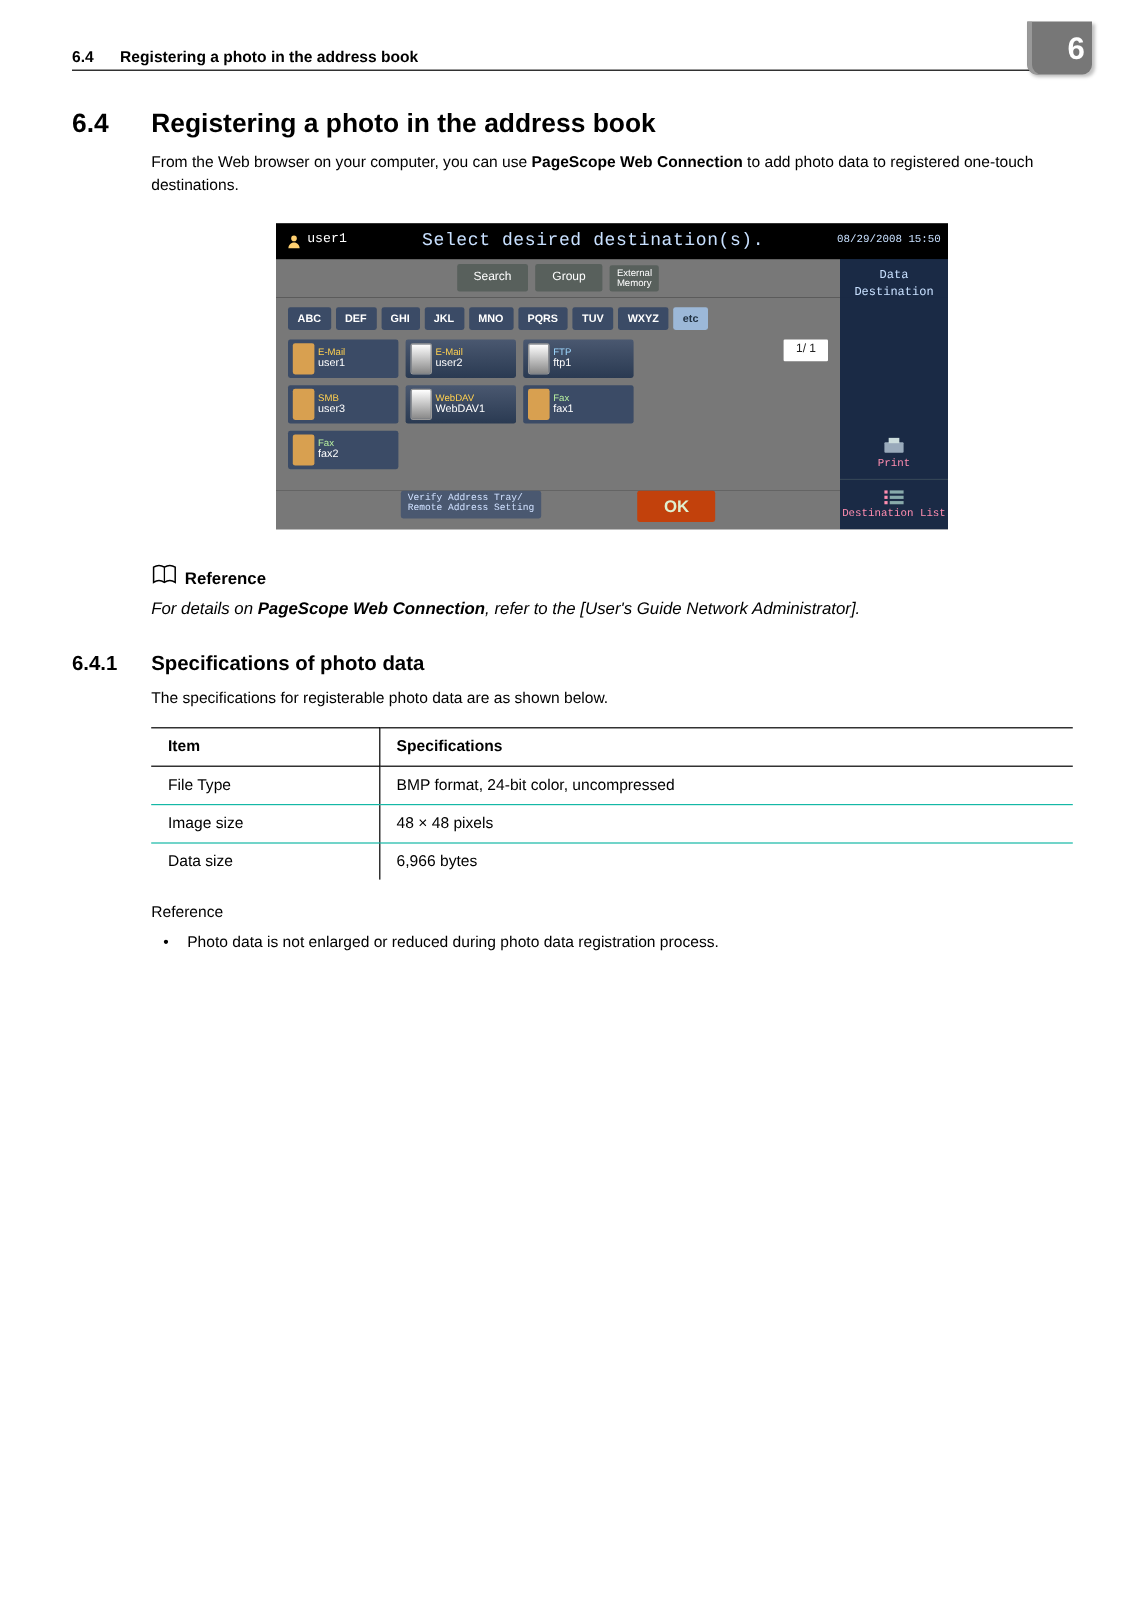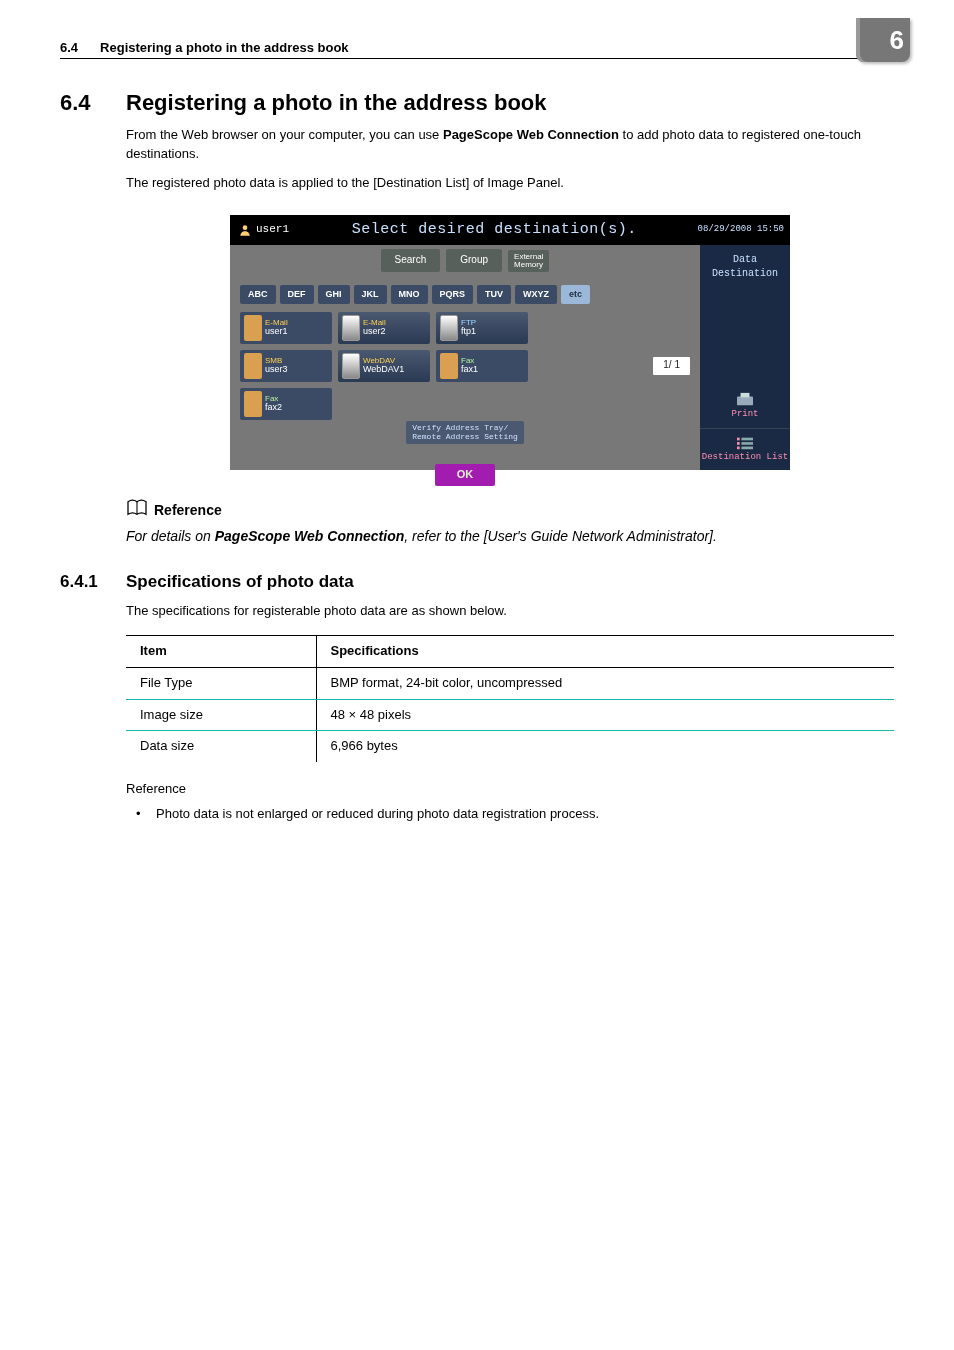--- a/index.html
+++ b/index.html
@@ -39,23 +39,23 @@
   .dev-grid { display:flex; flex-wrap:wrap; gap:6px; }
   .dev-dest { width:92px; height:32px; background:#3b4b66; border-radius:2px; display:flex; align-items:center; gap:3px; padding:2px 4px; color:#fff; font-family:Arial,Helvetica,sans-serif; font-size:9px; line-height:1.05; }
   .dev-dest.photo { background:linear-gradient(#4a5870,#2a3a52); }
   .dev-icon { width:18px; height:26px; background:#d8a050; border-radius:2px; flex-shrink:0; }
   .dev-dest.photo .dev-icon { background:linear-gradient(#fff,#888); border:1px solid #999; }
   .dev-dest-lab { display:flex; flex-direction:column; }
   .dev-dest-type { color:#ffd050; font-size:8px; }
   .dev-dest.ftp .dev-dest-type { color:#9fd8ff; }
   .dev-dest.fax .dev-dest-type { color:#b8f0a0; }
   .dev-pager { background:#fff; color:#222; font-family:Arial,Helvetica,sans-serif; font-size:10px; padding:2px 10px; border-radius:1px; margin-left:10px; height:18px; display:inline-flex; align-items:center;}
-  .dev-bottom { background:#787878; height:32px; display:flex; align-items:center; justify-content:center; gap:10px; position:relative;flex-direction:column; }
+  .dev-bottom { background:#787878; height:32px; display:flex; align-items:flex-start; justify-content:center; gap:10px; position:relative; }
   .dev-verify { background:#4a5870; color:#cfe0ff; font-size:8px; line-height:1.05; padding:3px 6px; border-radius:2px; font-family:"Courier New",monospace; }
-  .dev-ok { background:#a21caf; color:#dff0d0; font-family:Arial,Helvetica,sans-serif; font-size:11px; font-weight:bold; padding:3px 22px; border-radius:2px; }
+  .dev-ok { background:#c2410c; color:#dff0d0; font-family:Arial,Helvetica,sans-serif; font-size:14px; font-weight:bold; padding:3px 22px; border-radius:2px; }
   .ref-head { display:flex; align-items:center; gap:6px; font-weight:bold; font-size:14px; margin-top:6px; }
   .ref-icon { font-size:18px; }
   .ref-body { font-style: italic; font-size: 14px; margin-top:2px; }
   .h2row { display:flex; align-items:baseline; margin-top:26px; }
   .h2num { font-size:17px; font-weight:bold; width:66px; }
   .h2title { font-size:17px; font-weight:bold; }
   table.spec { width:100%; border-collapse:collapse; margin-top:14px; font-size:13px; }
   table.spec th { text-align:left; font-weight:bold; padding:6px 4px 6px 14px; border-top:1px solid #000; border-bottom:1px solid #000; }
   table.spec th:first-child { width:190px; border-right:1px solid #000; }
   table.spec td { padding:6px 4px 6px 14px; border-bottom:1px solid #14b8a6; }
@@ -84,21 +84,20 @@
   <div class="content">
 
     <div class="h1row">
       <div class="h1num">6.4</div>
       <div class="h1title">Registering a photo in the address book</div>
     </div>
     <div class="body">
       <p>
         <span>From the Web browser on your computer, you can use </span><b>PageScope Web Connection</b><span> to add photo data to registered one-touch destinations.</span>
       </p>
-      <p>The registered photo data is applied to the [Destination List] of Image Panel.</p>
 
       <div class="screenshot-wrap">
         <div class="device">
           <div class="dev-top">
             <div class="dev-user">
               <svg class="person-svg" viewBox="0 0 24 24">
                   <circle cx="12" cy="8" r="4" fill="#ffd070"></circle>
                   <path d="M4 22c0-4.4 3.6-8 8-8s8 3.6 8 8" fill="#ffd070"></path>
                 </svg>
               <span>user1</span>
@@ -121,21 +120,21 @@
                   <div class="dev-tab">ABC</div>
                   <div class="dev-tab">DEF</div>
                   <div class="dev-tab">GHI</div>
                   <div class="dev-tab">JKL</div>
                   <div class="dev-tab">MNO</div>
                   <div class="dev-tab">PQRS</div>
                   <div class="dev-tab">TUV</div>
                   <div class="dev-tab">WXYZ</div>
                   <div class="dev-tab active">etc</div>
                 </div>
-                <div style="display:flex; align-items:center;">
+                <div style="display:flex; align-items:flex-start;">
                   <div class="dev-grid" style="width:300px;">
 
                     <div class="dev-dest">
                         <div class="dev-icon"></div>
                         <div class="dev-dest-lab">
                           <span class="dev-dest-type">E-Mail</span>
                           <span>user1</span>
                         </div>
                       </div>
                     <div class="dev-dest photo">

